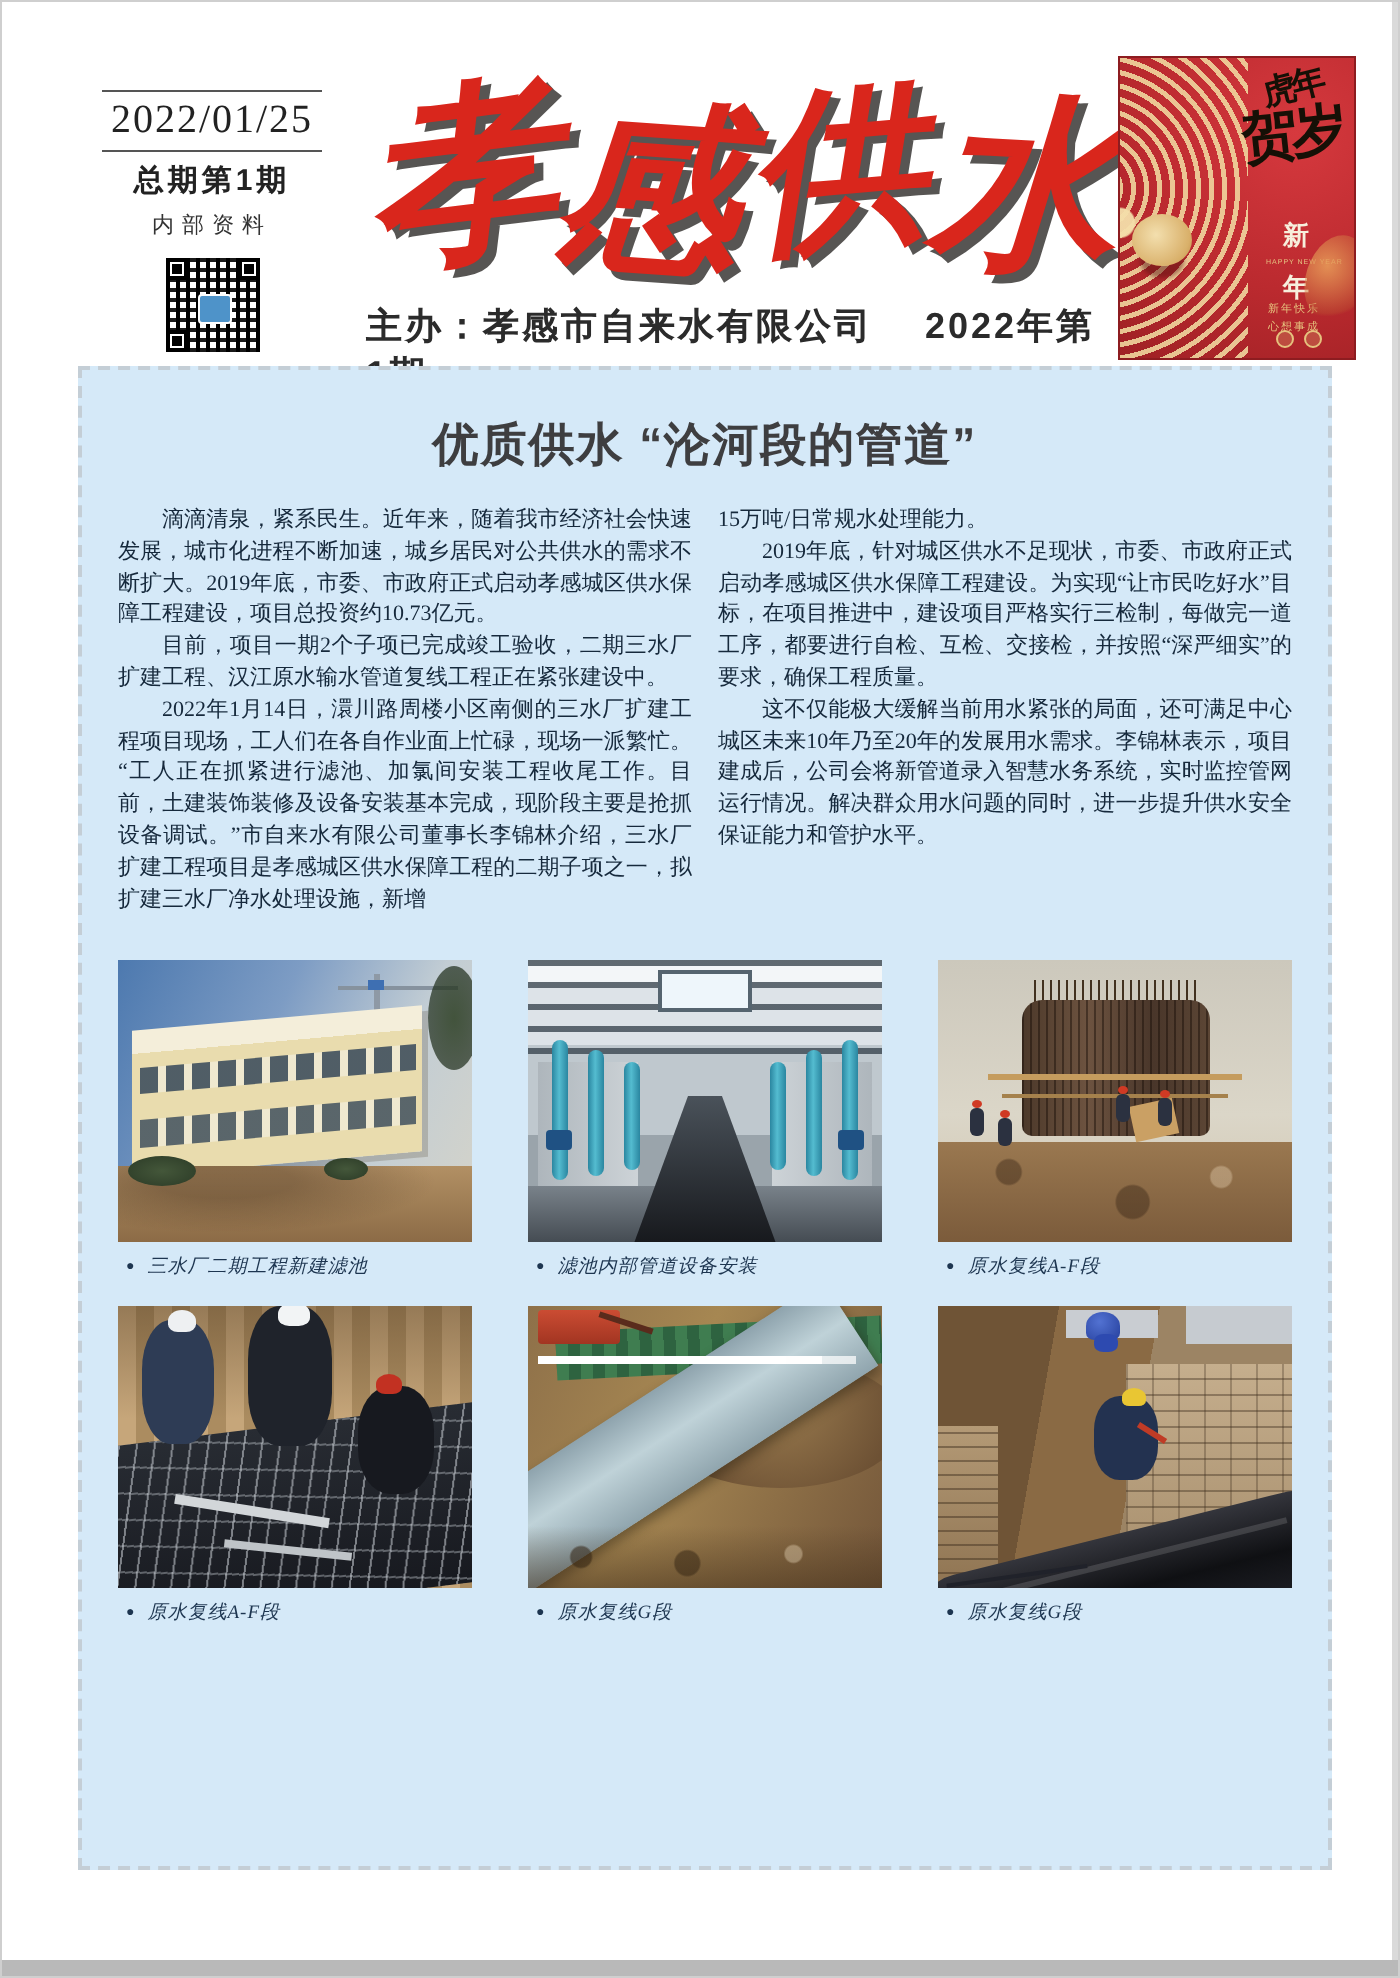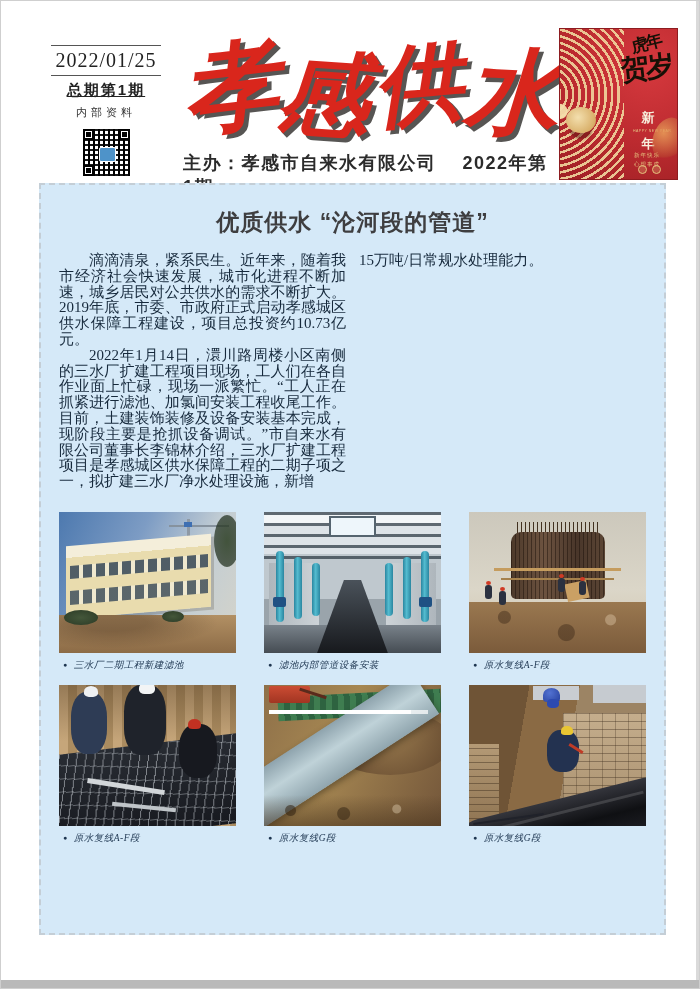--- a/index.html
+++ b/index.html
@@ -5,21 +5,21 @@
   html,body{margin:0;padding:0;background:#fff;}
   .page{position:relative;width:700px;height:989px;background:#fff;border:1px solid #cfcfcf;
         box-sizing:border-box;overflow:hidden;font-family:"Liberation Sans",sans-serif;}
   .edge-right{position:absolute;right:0;top:0;width:3px;height:100%;background:#dadada;}
   .edge-bottom{position:absolute;left:0;bottom:0;width:100%;height:8px;background:#b9b9b9;}
 
   
   .mast-left{position:absolute;left:44px;top:42px;width:122px;text-align:center;color:#222;}
   .rule{height:1px;background:#555;margin:2px 6px;}
   .date{font-family:"Liberation Serif","DejaVu Serif",serif;font-size:20px;letter-spacing:1px;padding:1px 0;}
-  .issue-total{font-size:15px;font-weight:bold;margin-top:5px;letter-spacing:2px;text-decoration:underline;}
+  .issue-total{font-size:15px;font-weight:bold;margin-top:5px;letter-spacing:2px;}
   .internal{font-size:11px;letter-spacing:4px;margin-top:5px;color:#333;}
   .qr{position:relative;width:47px;height:47px;margin:9px auto 0;
       background:
         repeating-linear-gradient(0deg,rgba(0,0,0,.9) 0 2px,transparent 2px 5px),
         repeating-linear-gradient(90deg,#000 0 2px,#fff 2px 5px);
       outline:2px solid #fff;}
   .qr i{position:absolute;width:11px;height:11px;border:2.5px solid #000;background:#fff;box-sizing:border-box;}
   .qr i::after{content:"";position:absolute;inset:1px;background:#000;}
   .qr .tl{left:0;top:0}.qr .tr{right:0;top:0}.qr .bl{left:0;bottom:0}
   .qr .logo{position:absolute;left:50%;top:50%;width:15px;height:13px;margin:-6px 0 0 -7px;
@@ -66,21 +66,21 @@
   .fish{position:absolute;right:-6px;bottom:18px;width:30px;height:44px;border-radius:50%;
       background:radial-gradient(circle at 30% 40%,rgba(233,160,90,.85),rgba(190,90,50,.35) 70%,transparent 75%);
       transform:rotate(18deg);}
 
   
   .article-box{position:absolute;left:38px;top:182px;width:627px;height:752px;box-sizing:border-box;
       background:#d5e9f8;border:2px dashed #c4ced6;padding:14px 18px 0;}
   h1.headline{margin:8px 0 15px;text-align:center;font-size:23px;font-weight:bold;color:#3e3e40;
       letter-spacing:1px;font-family:"Liberation Sans","DejaVu Sans",sans-serif;}
   .columns{display:flex;gap:13px;}
-  .col{flex:1;font-family:"Liberation Serif","DejaVu Serif",serif;font-size:15px;line-height:15.8px;
+  .col{flex:1;font-family:"Liberation Serif","DejaVu Serif",serif;font-size:11px;line-height:15.8px;
       color:#16293c;text-align:justify;}
   .col p{margin:0;text-indent:2em;}
   .col p.cont{text-indent:0;}
 
   
   .photo-grid{display:flex;gap:28px;margin-top:22px;}
   .photo-grid.second{margin-top:13px;}
   .photo-card{width:177px;}
   .photo{position:relative;width:177px;height:141px;overflow:hidden;background:#888;}
   .photo i{position:absolute;display:block;}
@@ -259,24 +259,27 @@
     </div>
     <span class="fish"></span>
   </div>
 
   <div class="article-box">
     <h1 class="headline">优质供水 “沦河段的管道”</h1>
 
     <div class="columns">
       <div class="col">
         <p>滴滴清泉，紧系民生。近年来，随着我市经济社会快速发展，城市化进程不断加速，城乡居民对公共供水的需求不断扩大。2019年底，市委、市政府正式启动孝感城区供水保障工程建设，项目总投资约10.73亿元。</p>
+        <p>目前，项目一期2个子项已完成竣工验收，二期三水厂扩建工程、汉江原水输水管道复线工程正在紧张建设中。</p>
         <p>2022年1月14日，澴川路周楼小区南侧的三水厂扩建工程项目现场，工人们在各自作业面上忙碌，现场一派繁忙。“工人正在抓紧进行滤池、加氯间安装工程收尾工作。目前，土建装饰装修及设备安装基本完成，现阶段主要是抢抓设备调试。”市自来水有限公司董事长李锦林介绍，三水厂扩建工程项目是孝感城区供水保障工程的二期子项之一，拟扩建三水厂净水处理设施，新增</p>
       </div>
       <div class="col">
         <p class="cont">15万吨/日常规水处理能力。</p>
+        <p>2019年底，针对城区供水不足现状，市委、市政府正式启动孝感城区供水保障工程建设。为实现“让市民吃好水”目标，在项目推进中，建设项目严格实行三检制，每做完一道工序，都要进行自检、互检、交接检，并按照“深严细实”的要求，确保工程质量。</p>
+        <p>这不仅能极大缓解当前用水紧张的局面，还可满足中心城区未来10年乃至20年的发展用水需求。李锦林表示，项目建成后，公司会将新管道录入智慧水务系统，实时监控管网运行情况。解决群众用水问题的同时，进一步提升供水安全保证能力和管护水平。</p>
       </div>
     </div>
 
     <div class="photo-grid">
       <figure class="photo-card">
         <div class="photo">
           <i class="p1-sky"></i>
           <i class="p1-crane-jib"></i>
           <i class="p1-crane-mast"></i>
           <i class="p1-crane-cab"></i>

